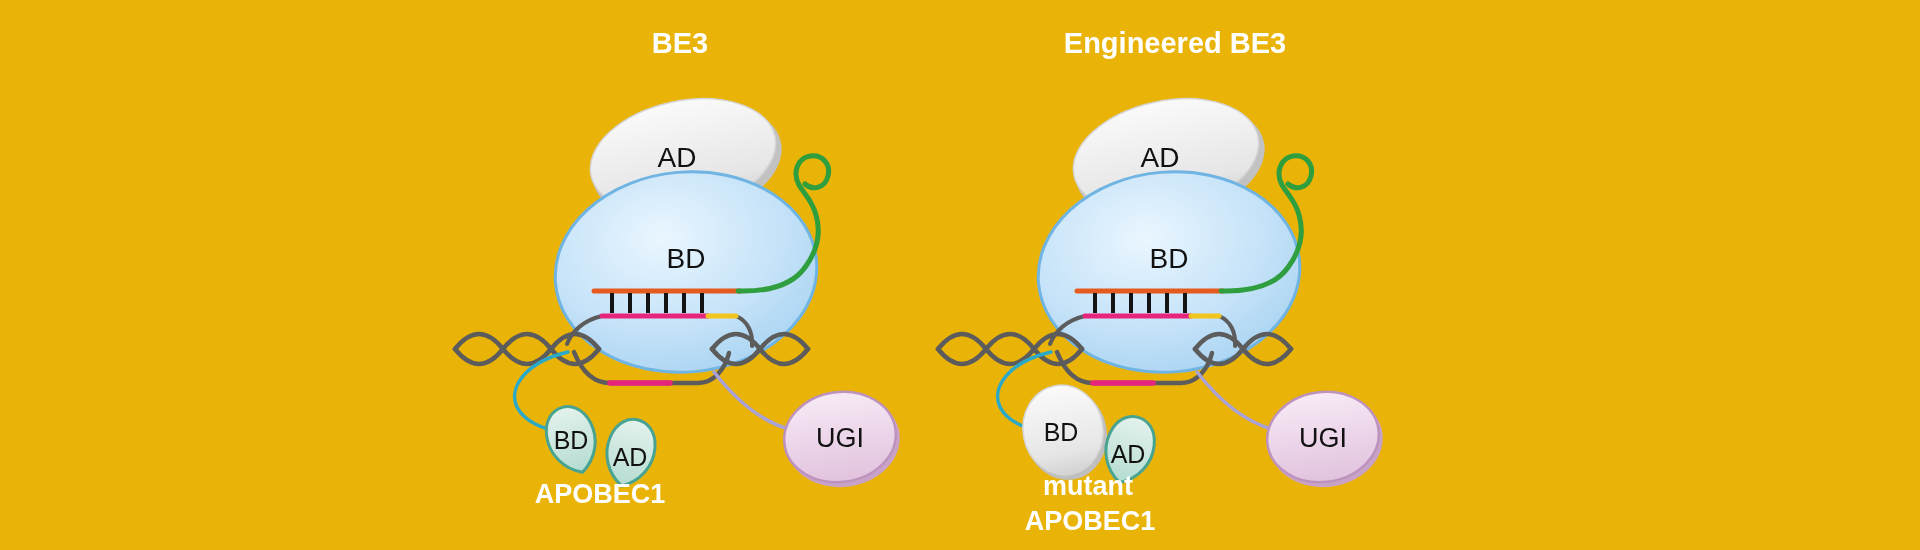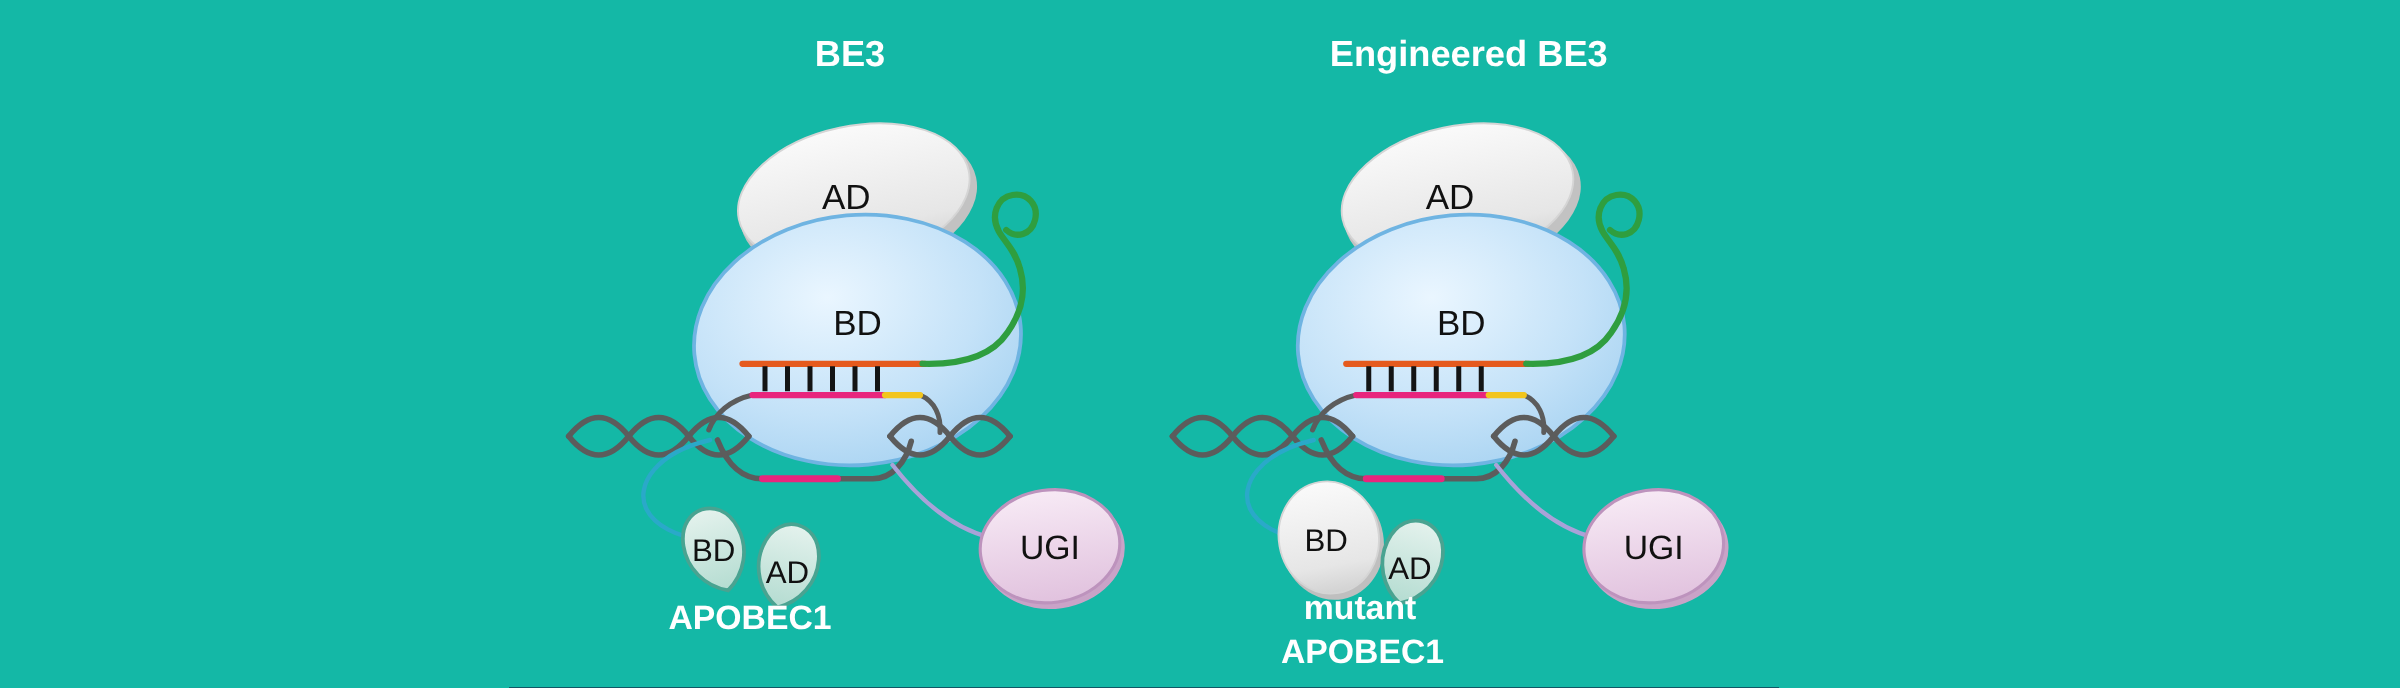--- a/index.html
+++ b/index.html
@@ -1,18 +1,18 @@
 <!DOCTYPE html>
 <html><head>
 <meta charset="utf-8">
 <style>
   html,body{margin:0;padding:0;background:#0e0e35;}
   .canvas{
     width:1920px;height:550px;position:relative;overflow:hidden;
-    background:#14b8a6;
+    background:#eab308;
     font-family:"Liberation Sans",sans-serif;
   }
   svg{display:block;}
   text{font-family:"Liberation Sans",sans-serif;}
   .title{font-size:29px;font-weight:bold;fill:#ffffff;text-anchor:middle;}
   .domain-label{font-size:28px;fill:#111111;text-anchor:middle;}
   .small-label{font-size:25px;fill:#111111;text-anchor:middle;}
   .ugi-text{font-size:27px;fill:#111111;text-anchor:middle;}
   .caption{font-size:27px;font-weight:bold;fill:#ffffff;text-anchor:middle;}
 </style>

